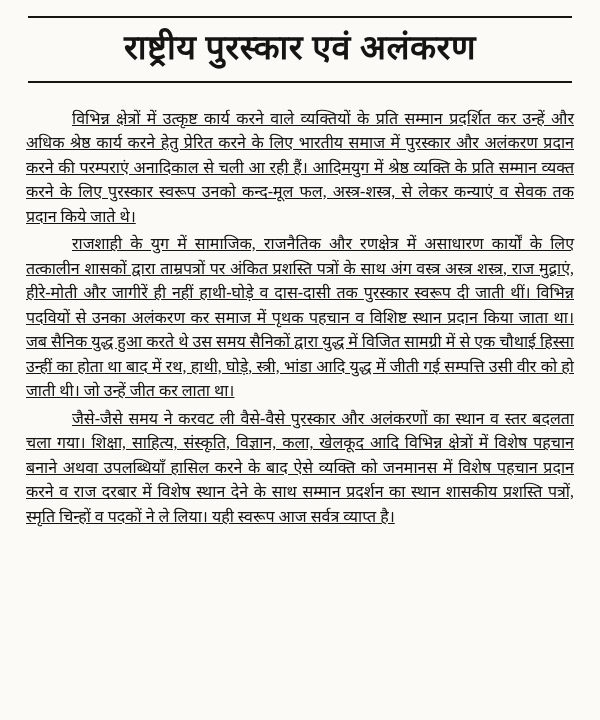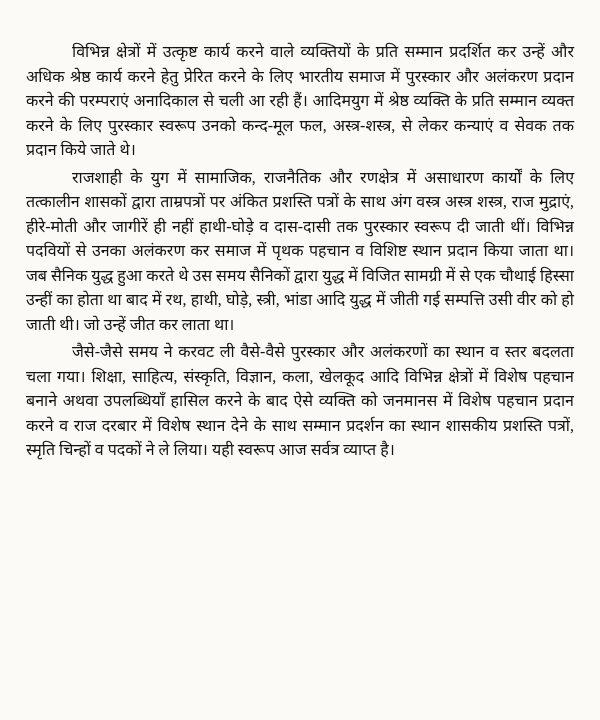--- a/index.html
+++ b/index.html
@@ -37,27 +37,33 @@
     }
     .body-text {
       margin-top: 24px;
       font-size: 16px;
       line-height: 24.5px;
       text-align: justify;
     }
     .para {
       margin: 0 0 3px 0;
       text-indent: 46px;
+      text-decoration: underline;
     }
   </style>
 </head>
 <body>
 
 <div class="page">
 
+  <div class="title-block">
+    <div class="rule"></div>
+    <h1 class="page-title">राष्ट्रीय पुरस्कार एवं अलंकरण</h1>
+    <div class="rule"></div>
+  </div>
 
   <div class="body-text">
     <p class="para">विभिन्न क्षेत्रों में उत्कृष्ट कार्य करने वाले व्यक्तियों के प्रति सम्मान प्रदर्शित कर उन्हें और अधिक श्रेष्ठ कार्य करने हेतु प्रेरित करने के लिए भारतीय समाज में पुरस्कार और अलंकरण प्रदान करने की परम्पराएं अनादिकाल से चली आ रही हैं। आदिमयुग में श्रेष्ठ व्यक्ति के प्रति सम्मान व्यक्त करने के लिए पुरस्कार स्वरूप उनको कन्द-मूल फल, अस्त्र-शस्त्र, से लेकर कन्याएं व सेवक तक प्रदान किये जाते थे।</p>
     <p class="para">राजशाही के युग में सामाजिक, राजनैतिक और रणक्षेत्र में असाधारण कार्यों के लिए तत्कालीन शासकों द्वारा ताम्रपत्रों पर अंकित प्रशस्ति पत्रों के साथ अंग वस्त्र अस्त्र शस्त्र, राज मुद्राएं, हीरे-मोती और जागीरें ही नहीं हाथी-घोड़े व दास-दासी तक पुरस्कार स्वरूप दी जाती थीं। विभिन्न पदवियों से उनका अलंकरण कर समाज में पृथक पहचान व विशिष्ट स्थान प्रदान किया जाता था। जब सैनिक युद्ध हुआ करते थे उस समय सैनिकों द्वारा युद्ध में विजित सामग्री में से एक चौथाई हिस्सा उन्हीं का होता था बाद में रथ, हाथी, घोड़े, स्त्री, भांडा आदि युद्ध में जीती गई सम्पत्ति उसी वीर को हो जाती थी। जो उन्हें जीत कर लाता था।</p>
     <p class="para">जैसे-जैसे समय ने करवट ली वैसे-वैसे पुरस्कार और अलंकरणों का स्थान व स्तर बदलता चला गया। शिक्षा, साहित्य, संस्कृति, विज्ञान, कला, खेलकूद आदि विभिन्न क्षेत्रों में विशेष पहचान बनाने अथवा उपलब्धियाँ हासिल करने के बाद ऐसे व्यक्ति को जनमानस में विशेष पहचान प्रदान करने व राज दरबार में विशेष स्थान देने के साथ सम्मान प्रदर्शन का स्थान शासकीय प्रशस्ति पत्रों, स्मृति चिन्हों व पदकों ने ले लिया। यही स्वरूप आज सर्वत्र व्याप्त है।</p>
   </div>
 
 </div>
 
 </body></html>

